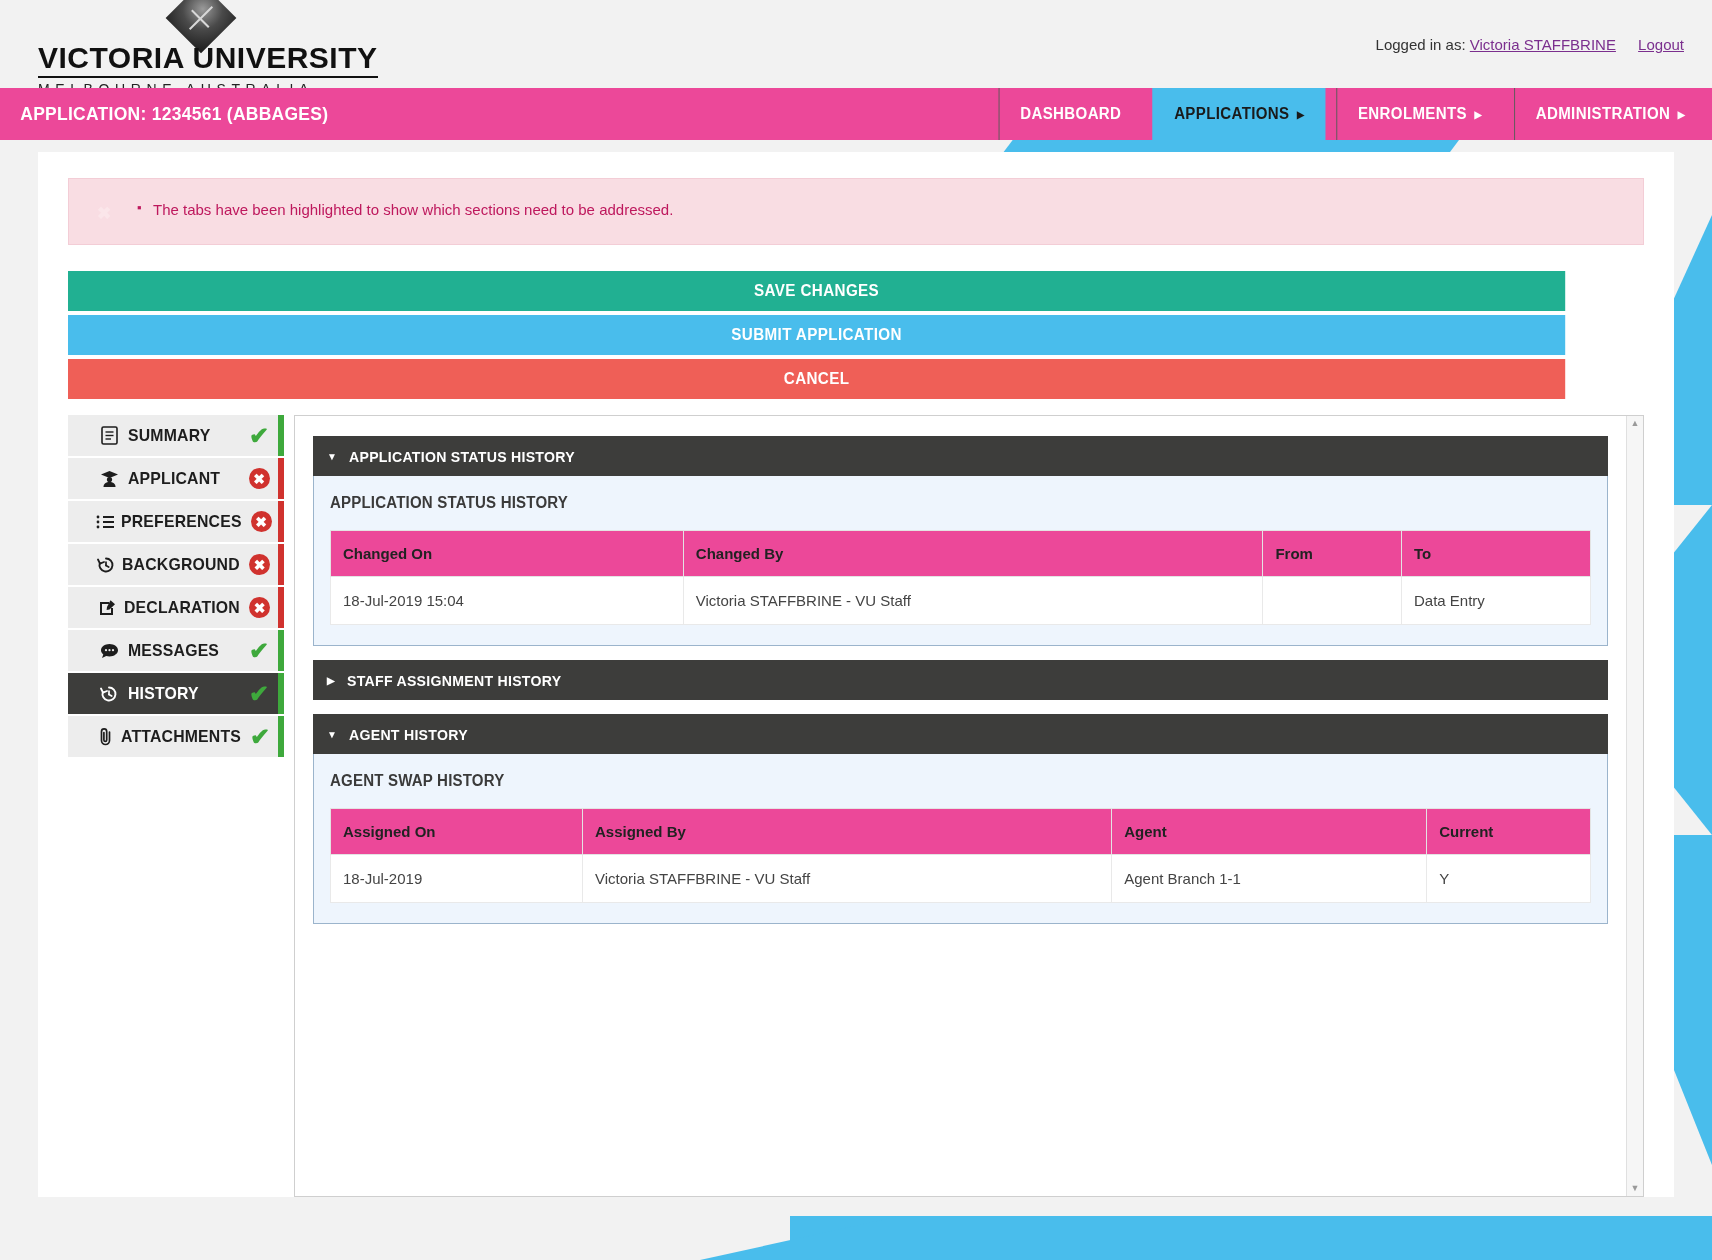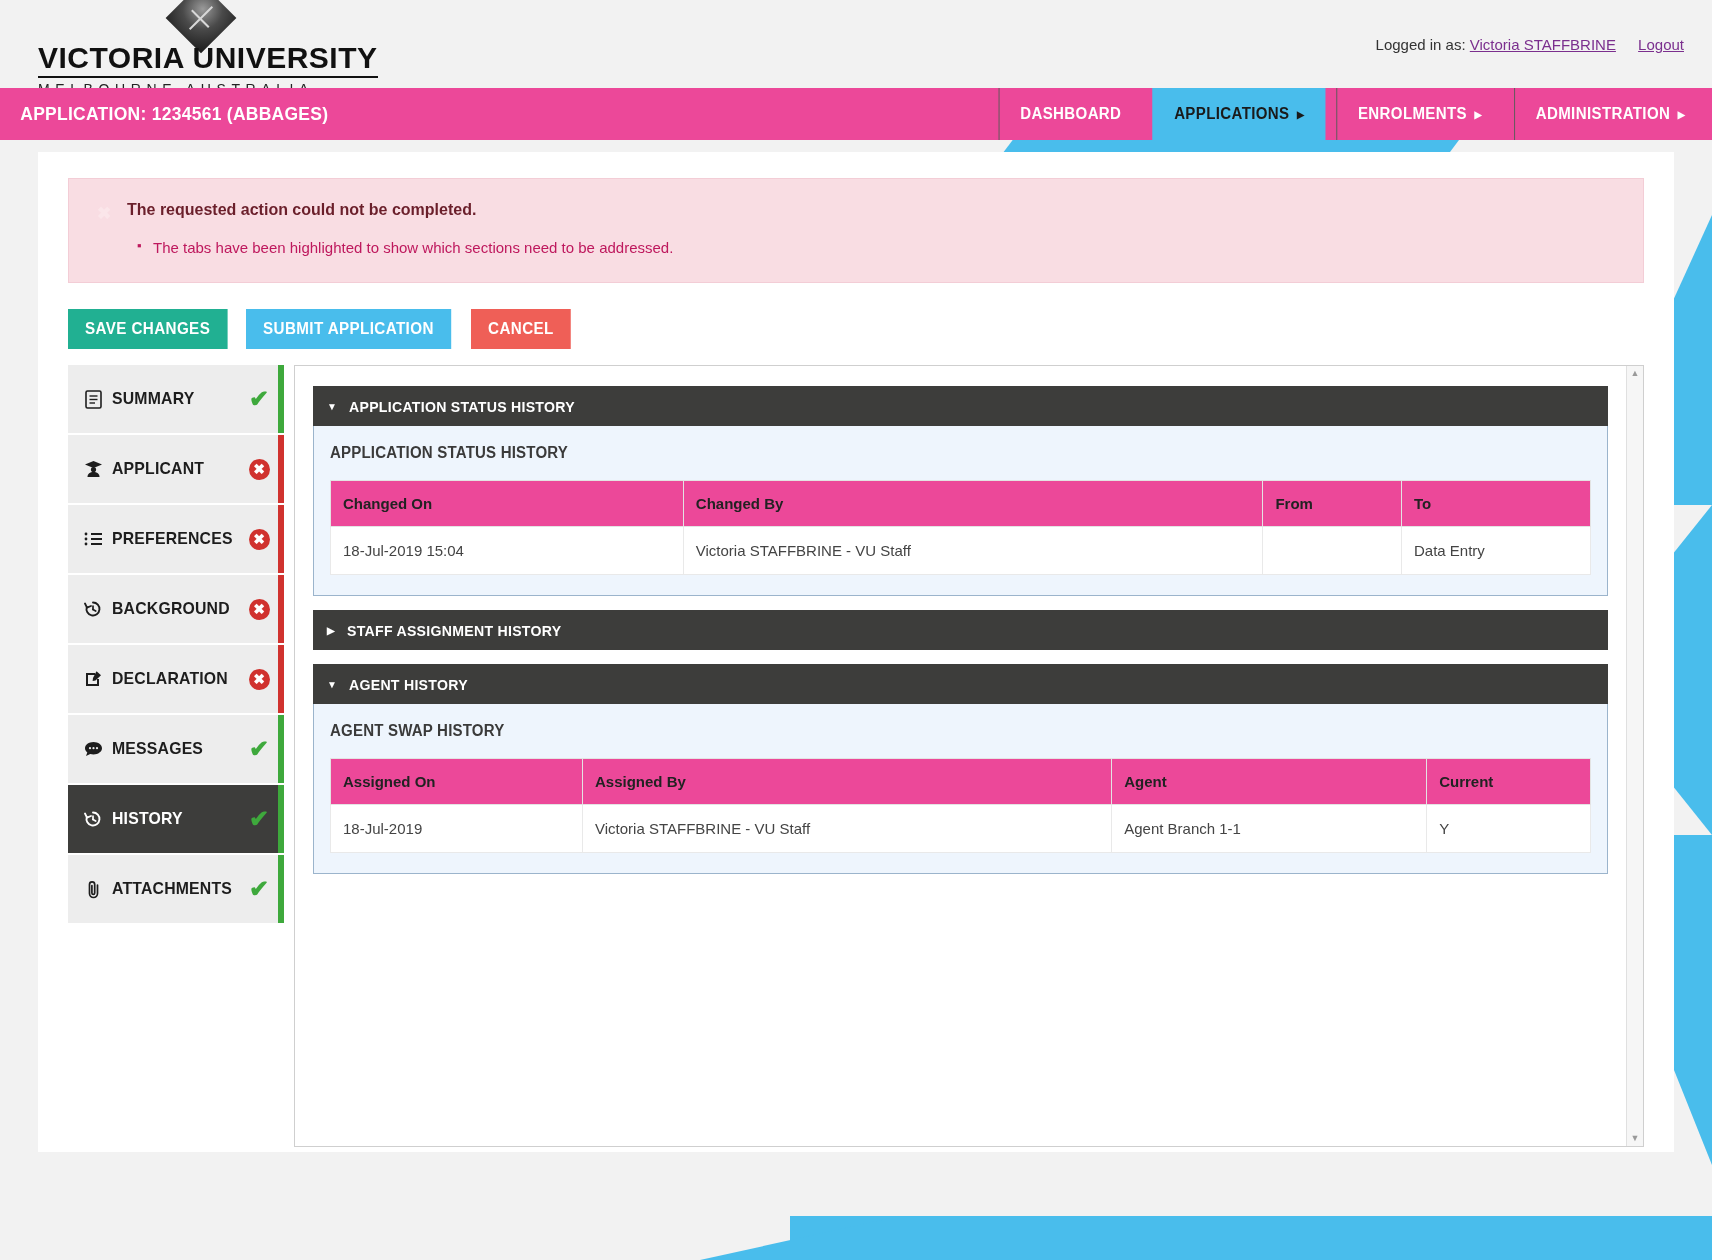--- a/index.html
+++ b/index.html
@@ -124,39 +124,39 @@
   }
   .alert-list { margin-left: 58px; }
   .alert-list li {
     color: #be185d; font-size: 15px; list-style: none; position: relative;
   }
   .alert-list li::before {
     content:"▪"; position:absolute; left:-16px; top:-1px; font-size: 13px;
   }
 
   
-  .actions { display: flex; gap: 10px; margin-bottom: 16px; }
+  .actions { display: flex; gap: 4px; margin-bottom: 16px; flex-direction: column; }
   .btn {
     border: none; color: #fff; font-weight: bold; font-size: 16px;
     letter-spacing: 0.4px; padding: 11px 18px; cursor: pointer;
     font-family: "Liberation Sans", sans-serif; transform: scaleX(0.95);
     transform-origin: left center;
   }
   .btn-save   { background: #21b092; }
   .btn-submit { background: #49bdec; }
   .btn-cancel { background: #ef5f57; }
 
   
   .body-row { display: flex; align-items: flex-start; }
 
   .sidebar { width: 216px; flex: 0 0 216px; }
   .side-item {
-    display: flex; align-items: center; height: 68px;
+    display: flex; align-items: center; height: 41px;
     background: #ededed; margin-bottom: 2px;
-    position: relative; cursor: pointer; padding-left: 12px;
+    position: relative; cursor: pointer; padding-left: 28px;
   }
   .side-item.active { background: #3d3d3b; }
   .side-ico {
     width: 26px; display: flex; align-items: center; justify-content: center;
     margin-right: 6px; color: #1d1d1d; font-size: 17px;
   }
   .side-item.active .side-ico { color: #fff; }
   .side-label {
     font-weight: bold; font-size: 17px; letter-spacing: 0.2px;
     color: #1d1d1d; transform: scaleX(0.93); transform-origin: left center;
@@ -270,21 +270,20 @@
         <span>ADMINISTRATION</span>
         <span class="nav-caret">▶</span>
       </div>
     </div>
   </div>
 
   <div class="card">
 
     <div class="alert">
       <span class="alert-close">✖</span>
-      <div class="alert-title">The requested action could not be completed.</div>
       <ul class="alert-list">
         <li>The tabs have been highlighted to show which sections need to be addressed.</li>
       </ul>
     </div>
 
     <div class="actions">
       <button class="btn btn-save">SAVE CHANGES</button>
       <button class="btn btn-submit">SUBMIT APPLICATION</button>
       <button class="btn btn-cancel">CANCEL</button>
     </div>

